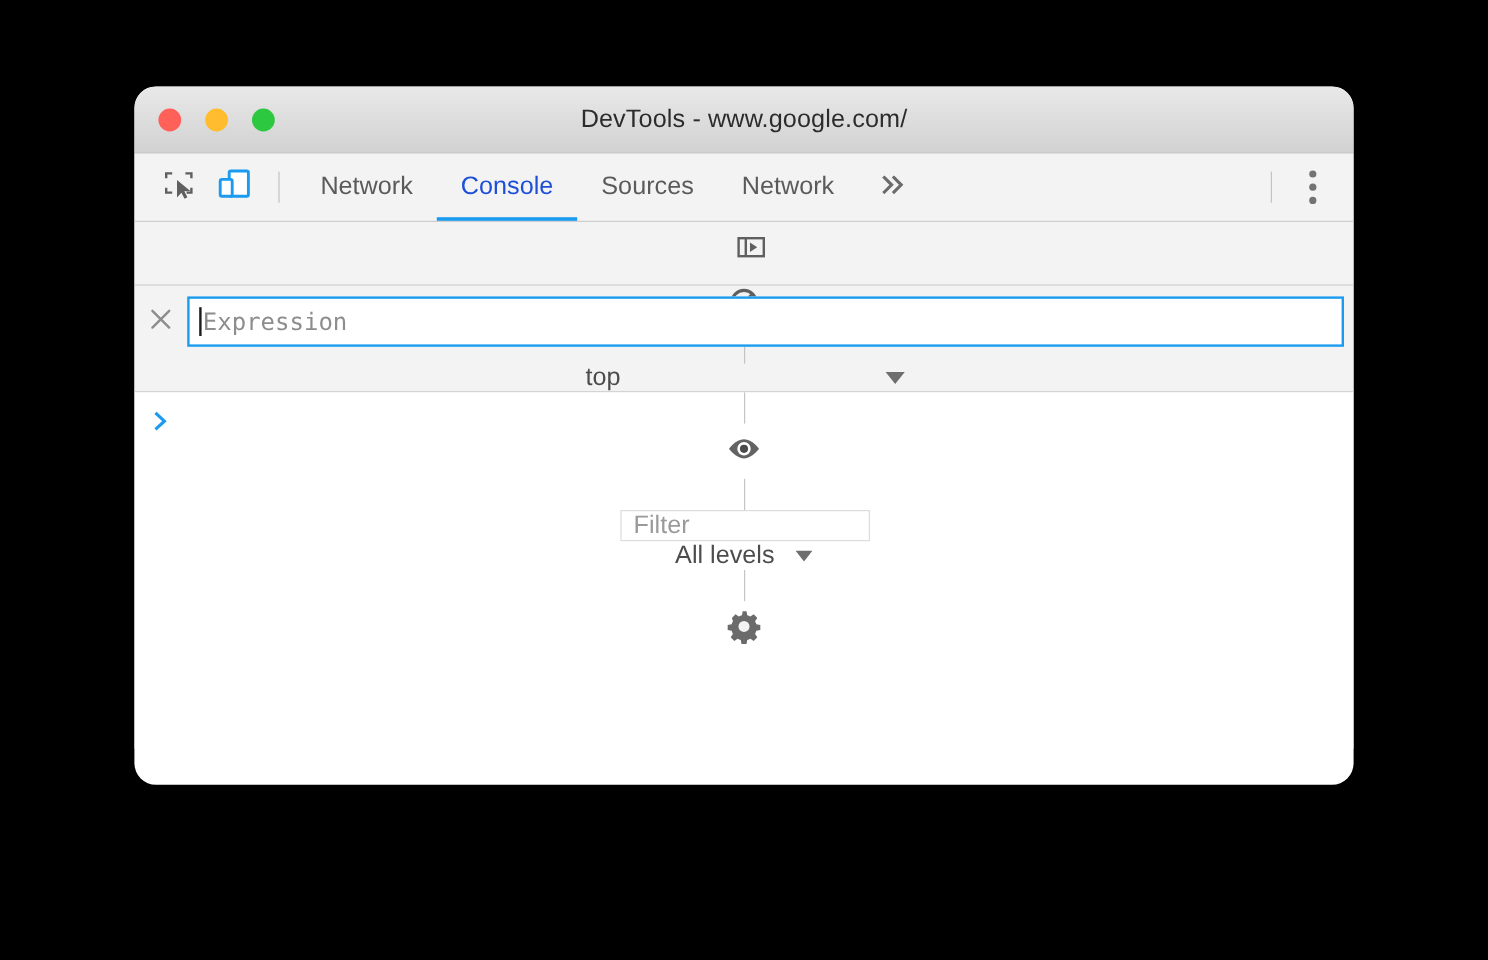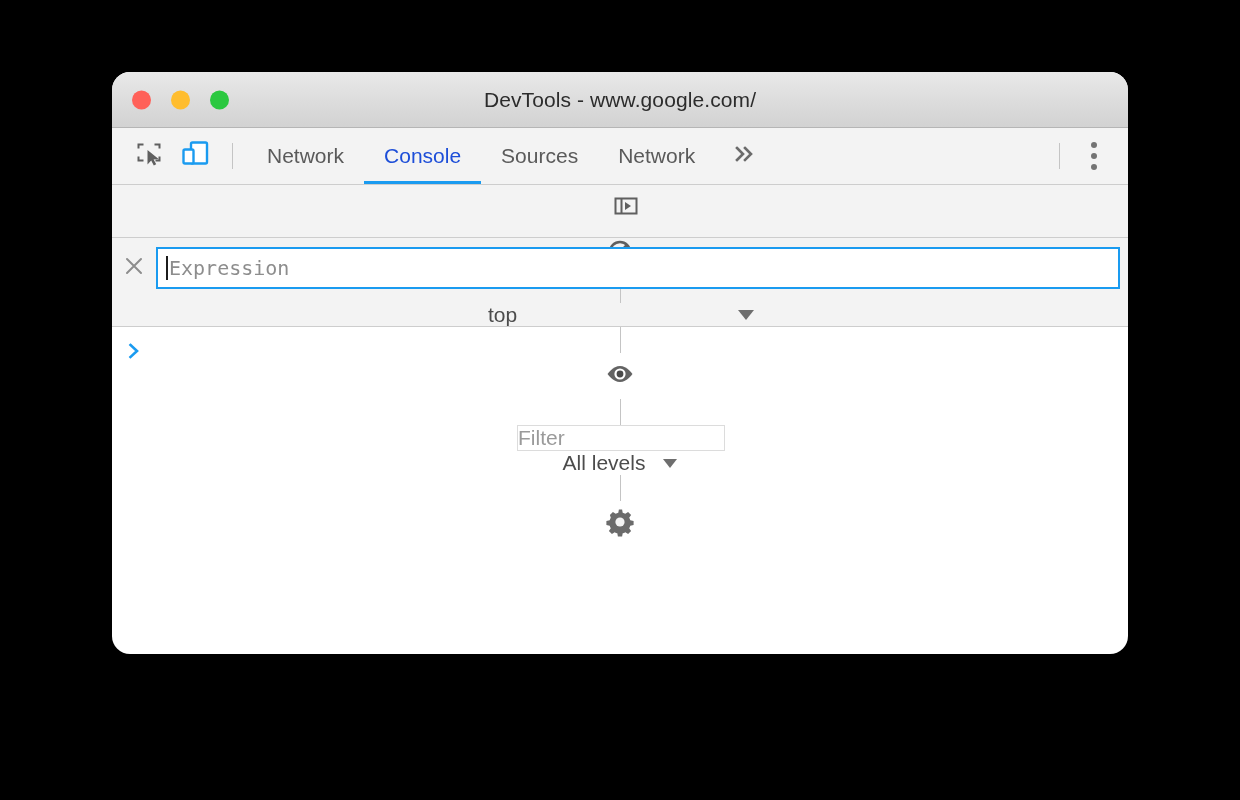--- a/index.html
+++ b/index.html
@@ -176,21 +176,21 @@
   }
 
   .filter-input {
     width: 208px;
     height: 38px;
     background: #ffffff;
     border: 1px solid #dcdcdc;
     box-sizing: border-box;
     display: flex;
     align-items: center;
-    padding: 0 0;
+    padding: 0 10px;
     font-size: 21px;
     color: #9a9a9a;
     margin-left: 2px;
   }
 
   .levels {
     display: flex;
     align-items: center;
     gap: 18px;
     padding: 0 16px;

